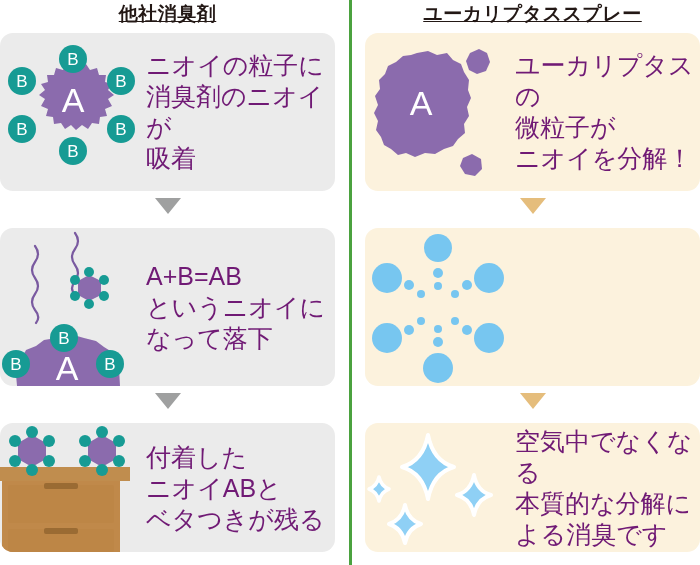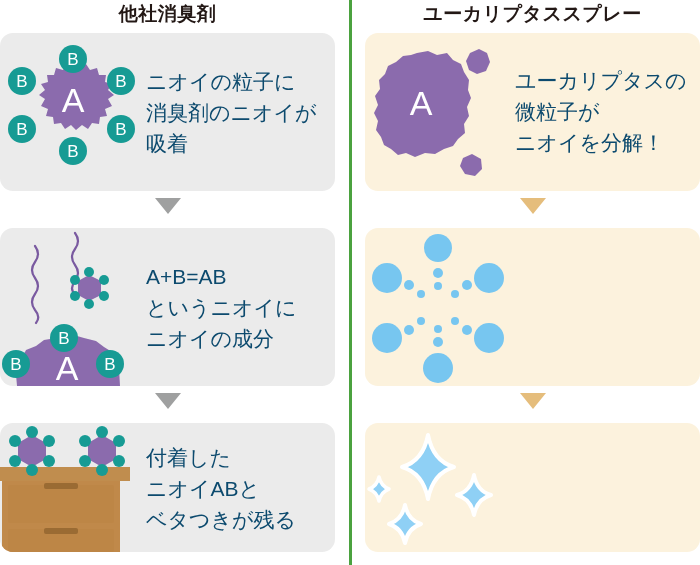--- a/index.html
+++ b/index.html
@@ -45,20 +45,21 @@
     top: 1px;
     left: 0;
     width: 335px;
     text-align: center;
     font-size: 19px;
     font-weight: bold;
     color: #231815;
     letter-spacing: 0.5px;
     line-height: 26px;
     white-space: nowrap;
+    text-decoration: underline;
   }
 
   
   .panel {
     position: absolute;
     left: 0px;
     width: 335px;
     border-radius: 13px;
     box-sizing: border-box;
     overflow: hidden;
@@ -68,23 +69,23 @@
   .panel.p3 { top: 423px; height: 129px; }
 
   .column.left .panel  { background: #ebebeb; }
   .column.right .panel { background: #fcf2dd; }
 
   .panel-text {
     position: absolute;
     left: 146px;
     top: 50%;
     transform: translateY(-50%);
-    font-size: 21px;
+    font-size: 25px;
     line-height: 31px;
-    color: #0c4a6e;
+    color: #701a75;
     white-space: pre-line;
     letter-spacing: 0px;
   }
   .panel.p3 .panel-text { left: 146px; }
   .column.right .panel-text { left: 150px; font-family: Liberation Serif, serif; }
 
   
   .arrow {
     position: absolute;
     left: 155px;
@@ -210,21 +211,21 @@
             <text class="b-letter" x="16" y="142">B</text>
           </g>
           <g>
             <circle cx="110" cy="136" r="14" fill="#179b94"></circle>
             <text class="b-letter" x="110" y="142">B</text>
           </g>
         </svg>
       </div>
       <div class="panel-text">A+B=AB
 というニオイに
-ニオイの成分</div>
+なって落下</div>
     </div>
 
     <div class="arrow a2"></div>
 
     <div class="panel p3">
       <div class="art">
         <svg width="146" height="129" viewBox="0 0 146 129" xmlns="http://www.w3.org/2000/svg">
 
           <g>
             <rect x="-4" y="44" width="134" height="14" fill="#c08d4e"></rect>
@@ -326,16 +327,19 @@
             <path d="M63 12 Q68 38 89 44 Q68 50 63 76 Q58 50 37 44 Q58 38 63 12 Z" fill="#8fd0f5" stroke="#ffffff" stroke-width="4" stroke-linejoin="round"></path>
 
             <path d="M109 52 Q112 68 126 72 Q112 76 109 92 Q106 76 92 72 Q106 68 109 52 Z" fill="#8fd0f5" stroke="#ffffff" stroke-width="4" stroke-linejoin="round"></path>
 
             <path d="M40 82 Q43 97 56 101 Q43 105 40 120 Q37 105 24 101 Q37 97 40 82 Z" fill="#8fd0f5" stroke="#ffffff" stroke-width="4" stroke-linejoin="round"></path>
 
             <path d="M14 54 Q16 63 24 66 Q16 69 14 78 Q12 69 4 66 Q12 63 14 54 Z" fill="#8fd0f5" stroke="#ffffff" stroke-width="3.5" stroke-linejoin="round"></path>
           </g>
         </svg>
       </div>
+      <div class="panel-text">空気中でなくなる
+本質的な分解に
+よる消臭です</div>
     </div>
   </div>
 
 </div>
 
 </body></html>

